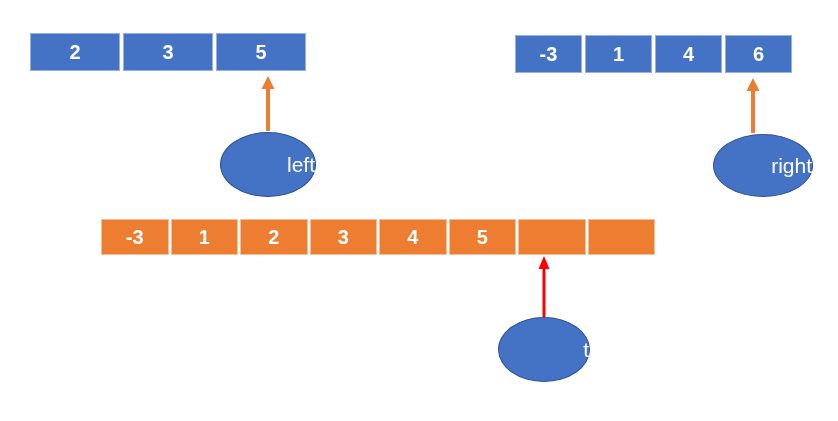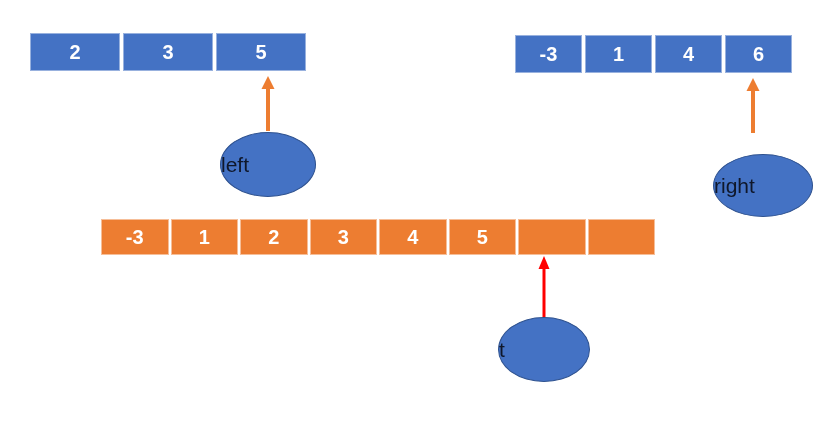--- a/index.html
+++ b/index.html
@@ -50,27 +50,27 @@
     pointer-events: none;
   }
 
   .pointer-ellipse {
     position: absolute;
     border-radius: 50%;
     background: var(--ellipse-fill, #4472C4);
     border: 1.5px solid var(--ellipse-border, #2F528F);
     display: flex;
     align-items: center;
-    justify-content: flex-start;
-    color: #0f172a;
+    justify-content: flex-end;
+    color: #ffffff;
     font-size: 21px;
     box-sizing: border-box;
   }
   #left-ellipse  { left: 220px; top: 132px; width: 96px;  height: 65px; }
-  #right-ellipse { left: 713px; top: 154px; width: 100px; height: 63px; }
+  #right-ellipse { left: 713px; top: 134px; width: 100px; height: 63px; }
   #t-ellipse     { left: 498px; top: 317px; width: 92px;  height: 65px; }
 </style>
 </head>
 <body>
 
 <div class="canvas">
 
   <div class="array blue" id="left-array">
     <div class="cell">2</div>
     <div class="cell">3</div>

